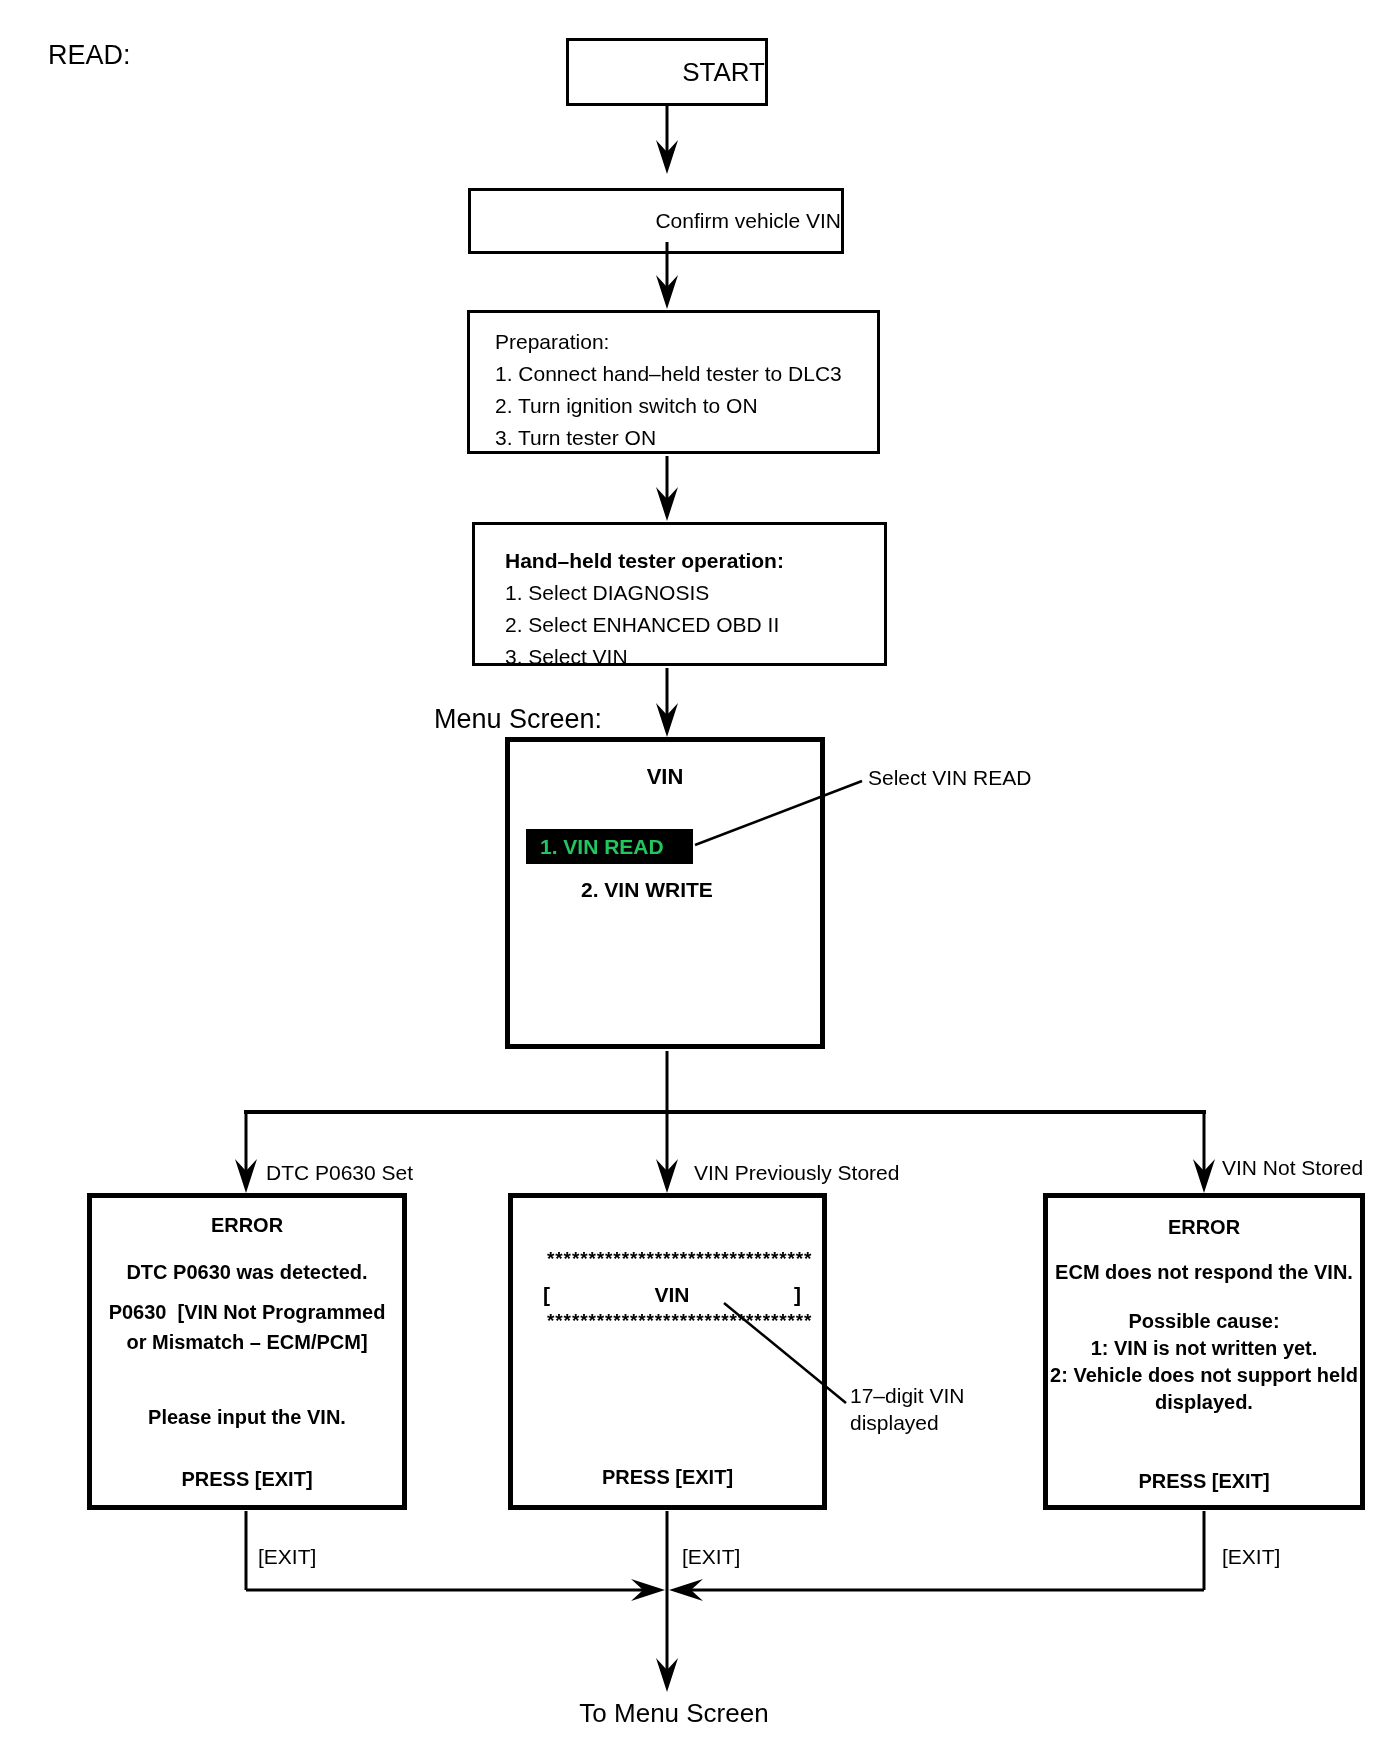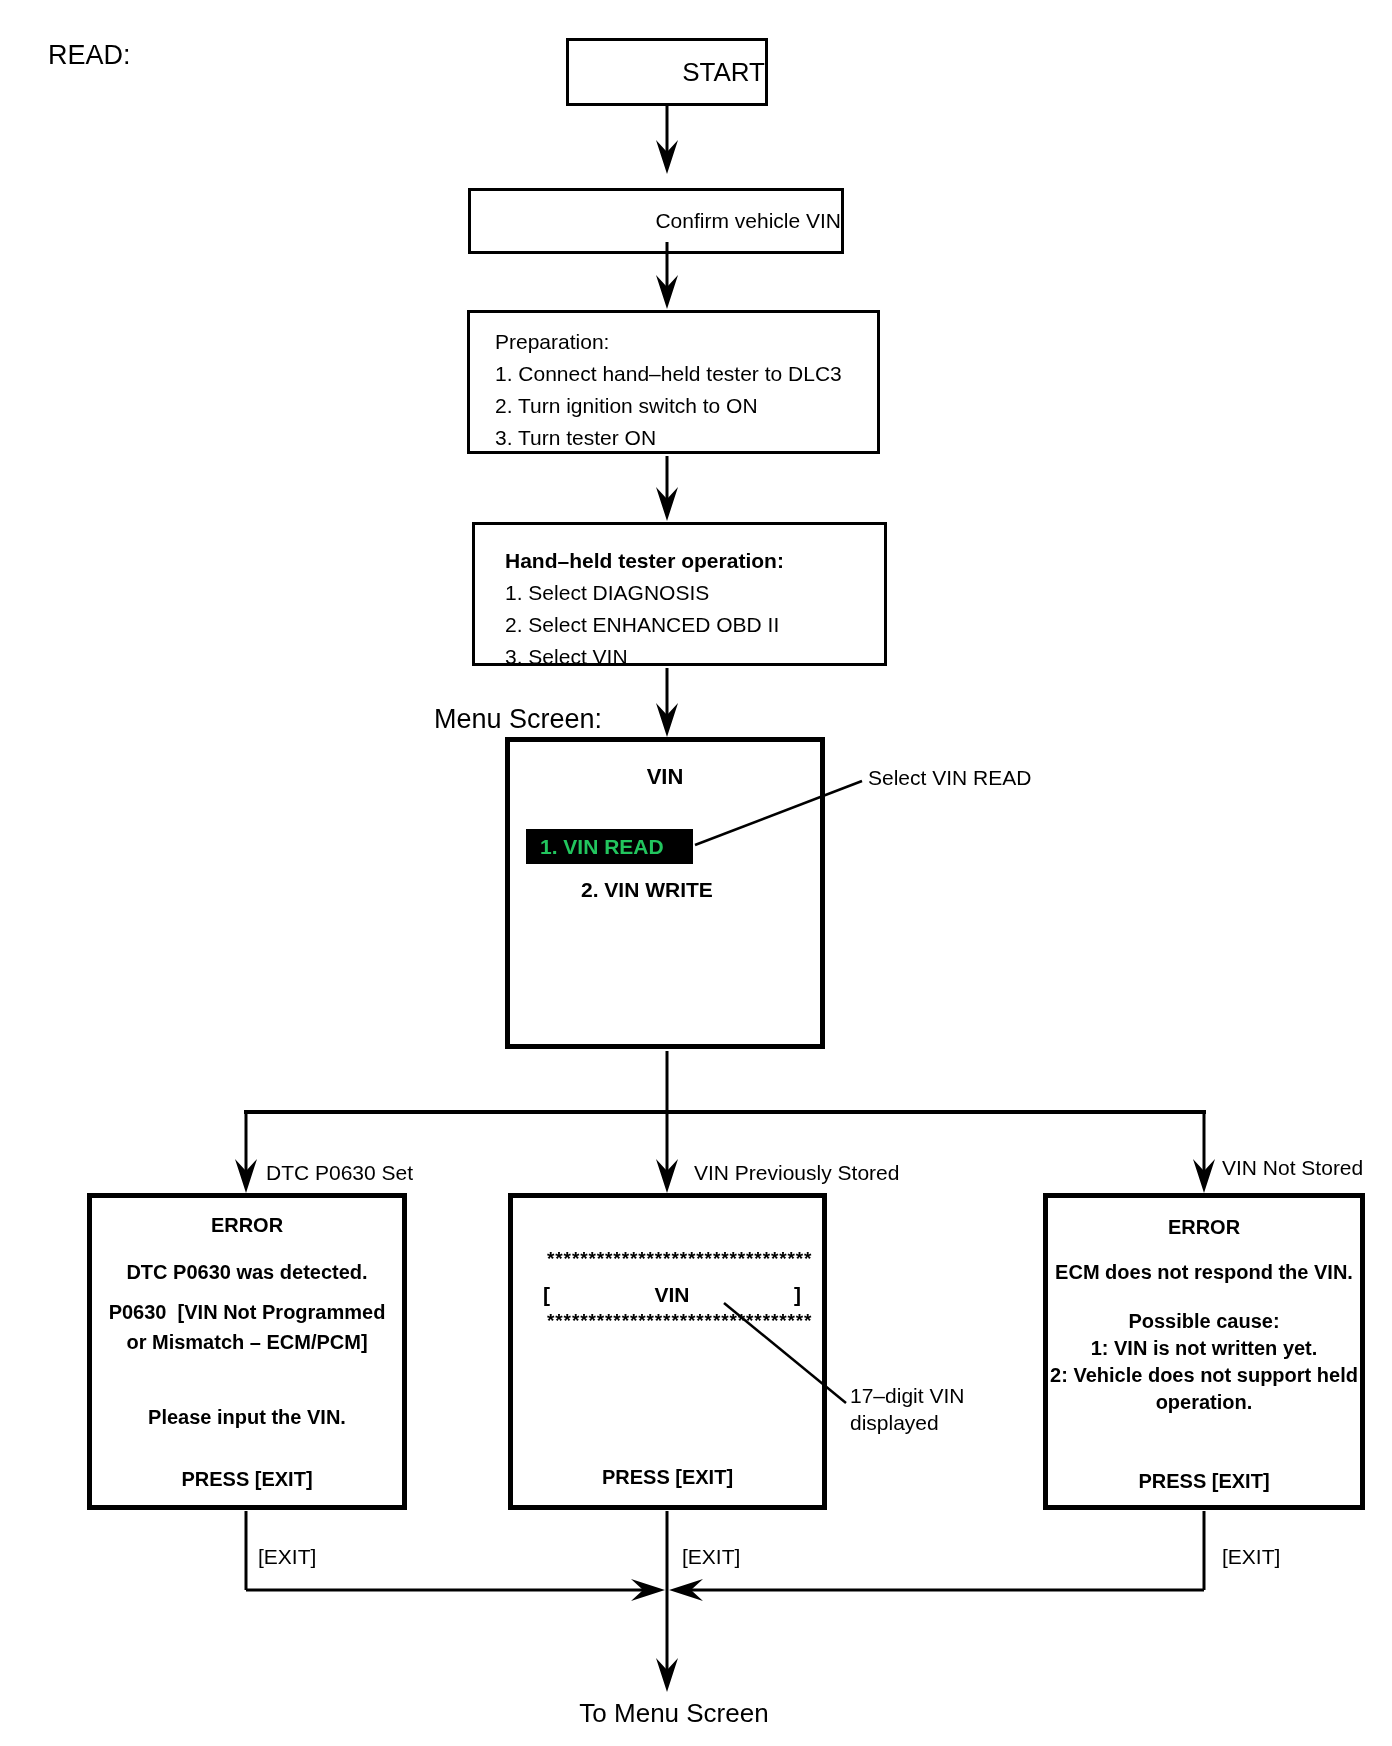--- a/index.html
+++ b/index.html
@@ -99,21 +99,21 @@
     <div>17–digit VIN</div>
     <div>displayed</div>
   </div>
 
   <div class="box-thick" style="left:1043px;top:1193px;width:322px;height:317px;">
     <div class="bl" style="top:18px;">ERROR</div>
     <div class="bl" style="top:63px;">ECM does not respond the VIN.</div>
     <div class="bl" style="top:112px;">Possible cause:</div>
     <div class="bl" style="top:139px;">1: VIN is not written yet.</div>
     <div class="bl" style="top:166px;">2: Vehicle does not support held</div>
-    <div class="bl" style="top:193px;">operation.</div>
+    <div class="bl" style="top:193px;">displayed.</div>
     <div class="bl" style="top:272px;">PRESS [EXIT]</div>
   </div>
 
   <div class="abs t21" style="left:258px;top:1544px;">[EXIT]</div>
   <div class="abs t21" style="left:682px;top:1544px;">[EXIT]</div>
   <div class="abs t21" style="left:1222px;top:1544px;">[EXIT]</div>
 
   <div class="abs t26" style="left:567px;top:1698px;width:214px;text-align:center;">To Menu Screen</div>
 
   <svg class="lines" width="1392" height="1746" viewBox="0 0 1392 1746">

